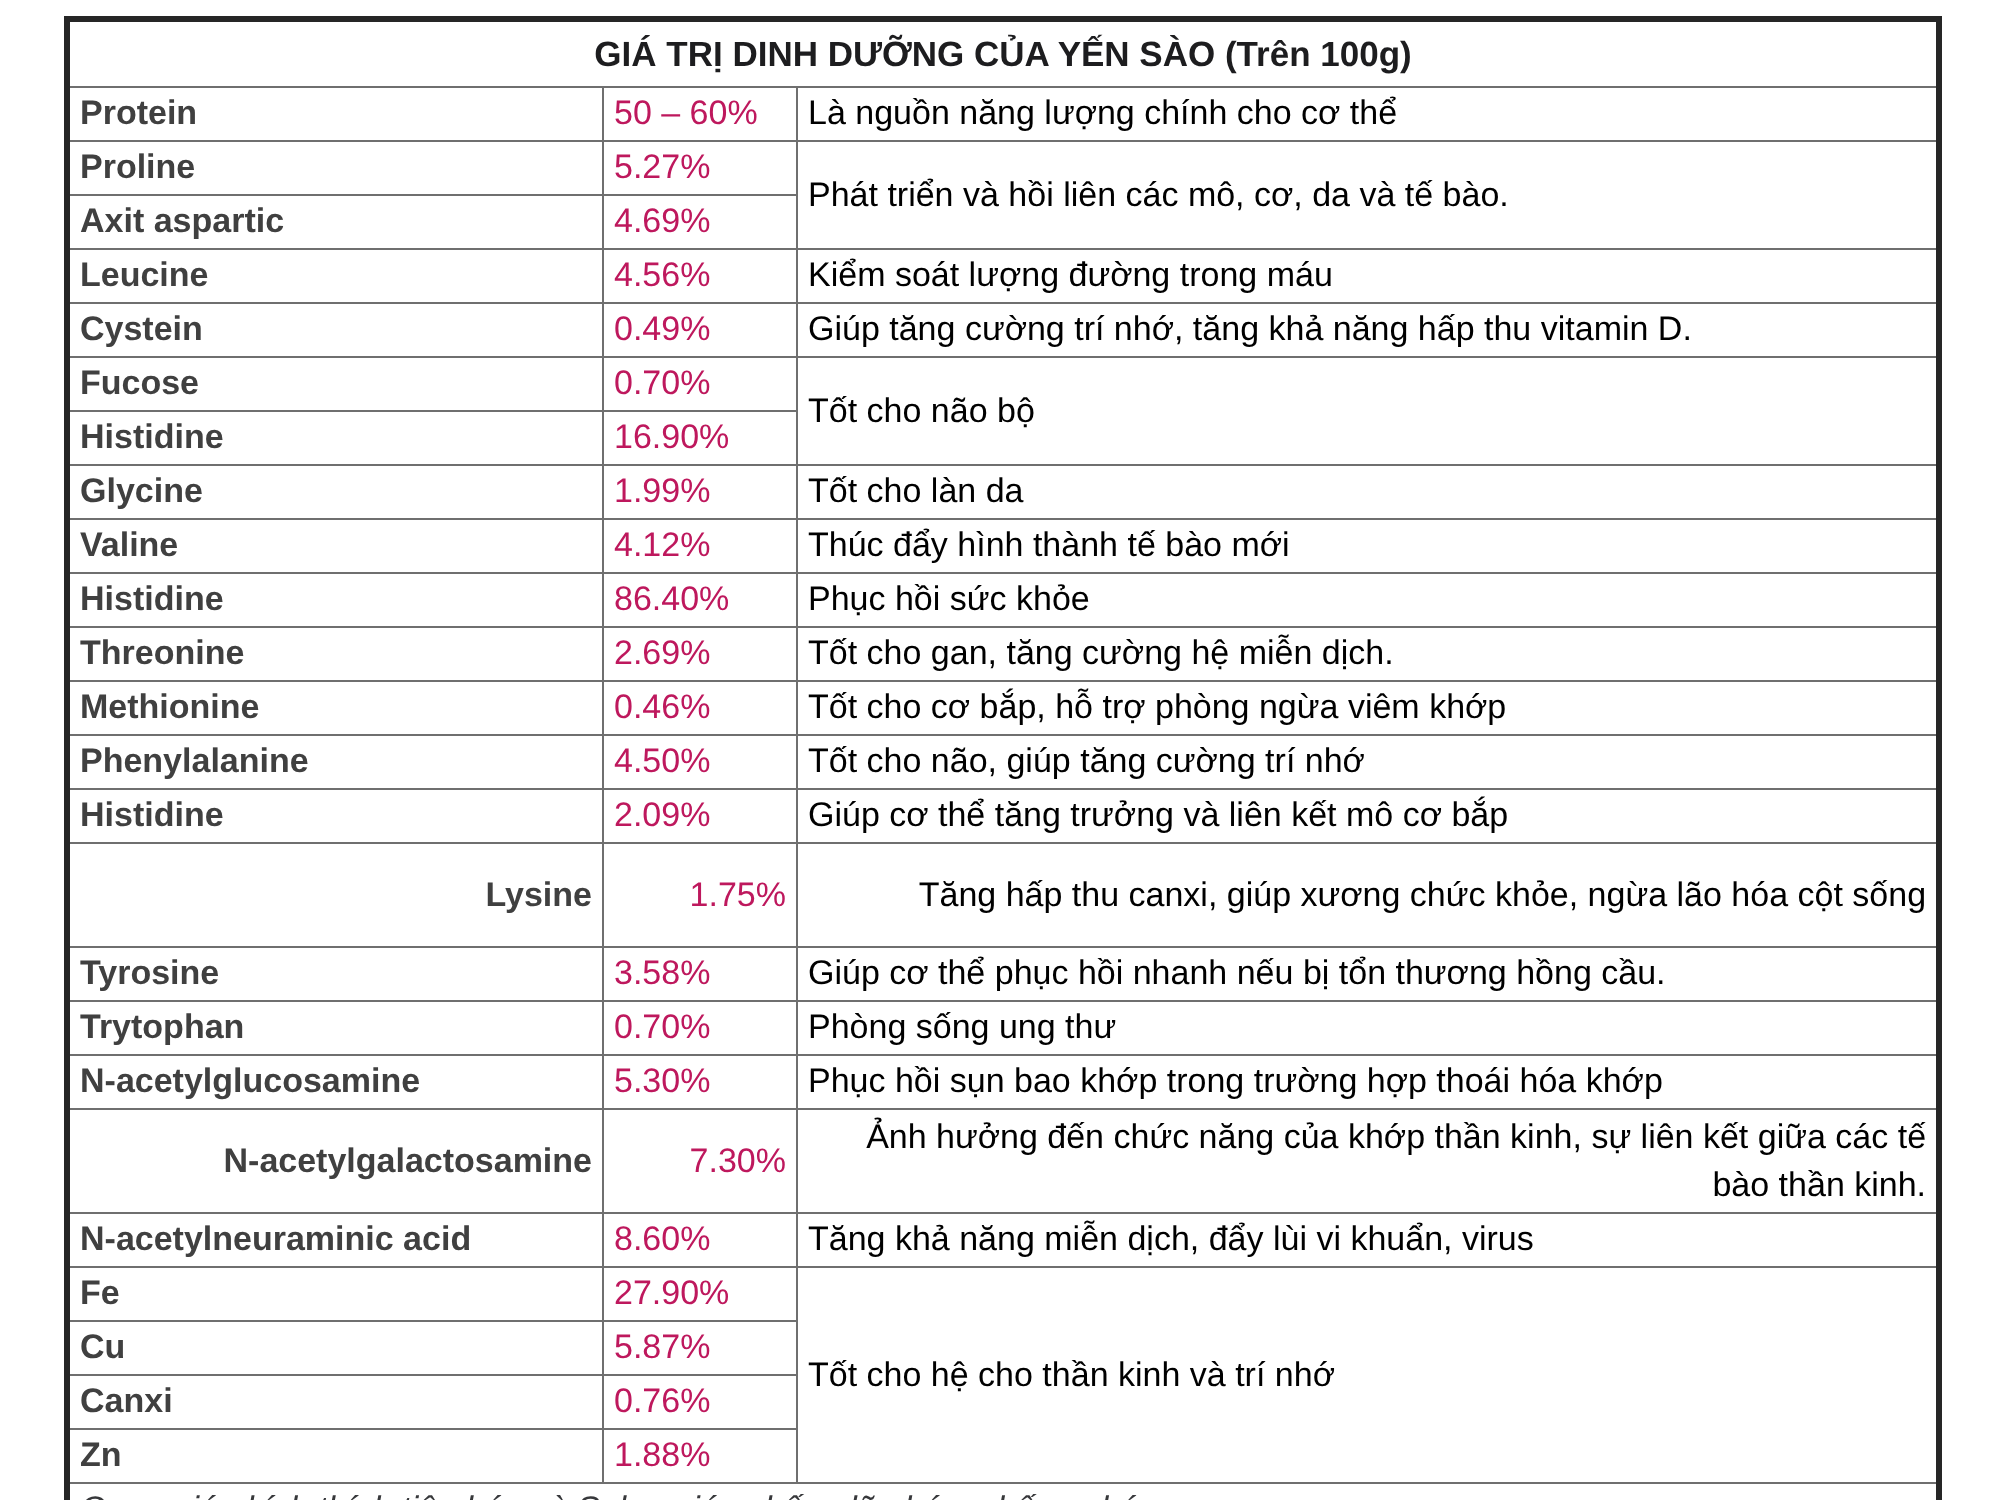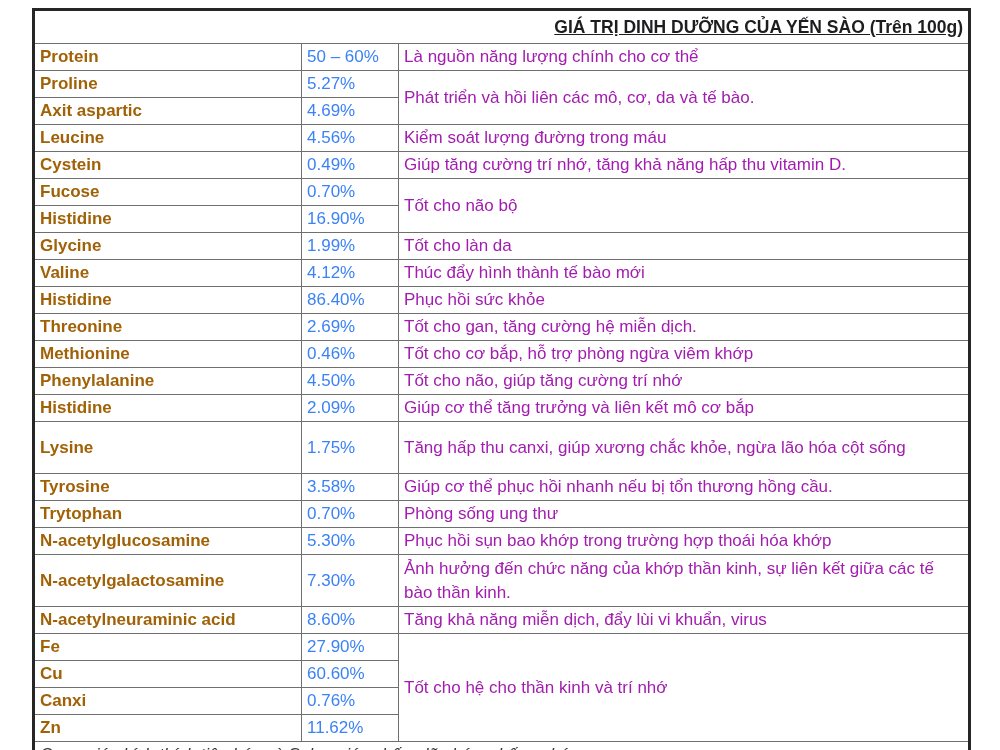--- a/index.html
+++ b/index.html
@@ -35,43 +35,42 @@
     line-height: 24px;
     overflow: hidden;
     white-space: normal;
   }
   
   table.nutrition {
     border: 3px solid #262626;
   }
   th.title-cell {
     height: 30px;
-    text-align: right;
+    text-align: center;
     font-weight: bold;
     font-size: 17.5px;
     color: #1d1d1f;
     border-bottom: 1px solid #6f6f6f;
-    text-decoration: underline;
   }
   col.c-name  { width: 268px; }
   col.c-value { width: 97px;  }
   col.c-desc  { width: 571px; }
   tr.r        { height: 26px; }
-  tr.r-double { height: 52px; }
+  tr.r-double { height: 52px; text-align: right; }
   td.name {
     font-weight: bold;
-    color: #a16207;
+    color: #404040;
     margin-left: 44px;
   }
   td.value {
-    color: #3b82f6;
+    color: #be185d;
     margin-left: 28px;
   }
   td.desc {
-    color: #a21caf;
+    color: #000000;
     margin-top: 35px;
   }
   tr.footnote td {
     font-style: italic;
     height: 24px;
     color: #37383b;
   }
 </style>
 </head>
 <body>
@@ -153,21 +152,21 @@
         <td class="desc">Tốt cho não, giúp tăng cường trí nhớ</td>
       </tr>
       <tr class="r">
         <td class="name">Histidine</td>
         <td class="value">2.09%</td>
         <td class="desc">Giúp cơ thể tăng trưởng và liên kết mô cơ bắp</td>
       </tr>
       <tr class="r-double">
         <td class="name">Lysine</td>
         <td class="value">1.75%</td>
-        <td class="desc">Tăng hấp thu canxi, giúp xương chắc khỏe, ngừa lão hóa cột sống</td>
+        <td class="desc">Tăng hấp thu canxi, giúp xương chức khỏe, ngừa lão hóa cột sống</td>
       </tr>
       <tr class="r">
         <td class="name">Tyrosine</td>
         <td class="value">3.58%</td>
         <td class="desc">Giúp cơ thể phục hồi nhanh nếu bị tổn thương hồng cầu.</td>
       </tr>
       <tr class="r">
         <td class="name">Trytophan</td>
         <td class="value">0.70%</td>
         <td class="desc">Phòng sống ung thư</td>
@@ -187,28 +186,28 @@
         <td class="value">8.60%</td>
         <td class="desc">Tăng khả năng miễn dịch, đẩy lùi vi khuẩn, virus</td>
       </tr>
       <tr class="r">
         <td class="name">Fe</td>
         <td class="value">27.90%</td>
         <td class="desc" rowspan="4">Tốt cho hệ cho thần kinh và trí nhớ</td>
       </tr>
       <tr class="r">
         <td class="name">Cu</td>
-        <td class="value">60.60%</td>
+        <td class="value">5.87%</td>
       </tr>
       <tr class="r">
         <td class="name">Canxi</td>
         <td class="value">0.76%</td>
       </tr>
       <tr class="r">
         <td class="name">Zn</td>
-        <td class="value">11.62%</td>
+        <td class="value">1.88%</td>
       </tr>
       <tr class="footnote">
         <td colspan="3">Crom giúp kích thích tiêu hóa và Selen giúp chống lão hóa, chống phóng xạ</td>
       </tr>
     </tbody>
   </table>
 </div>
 
 </body></html>

